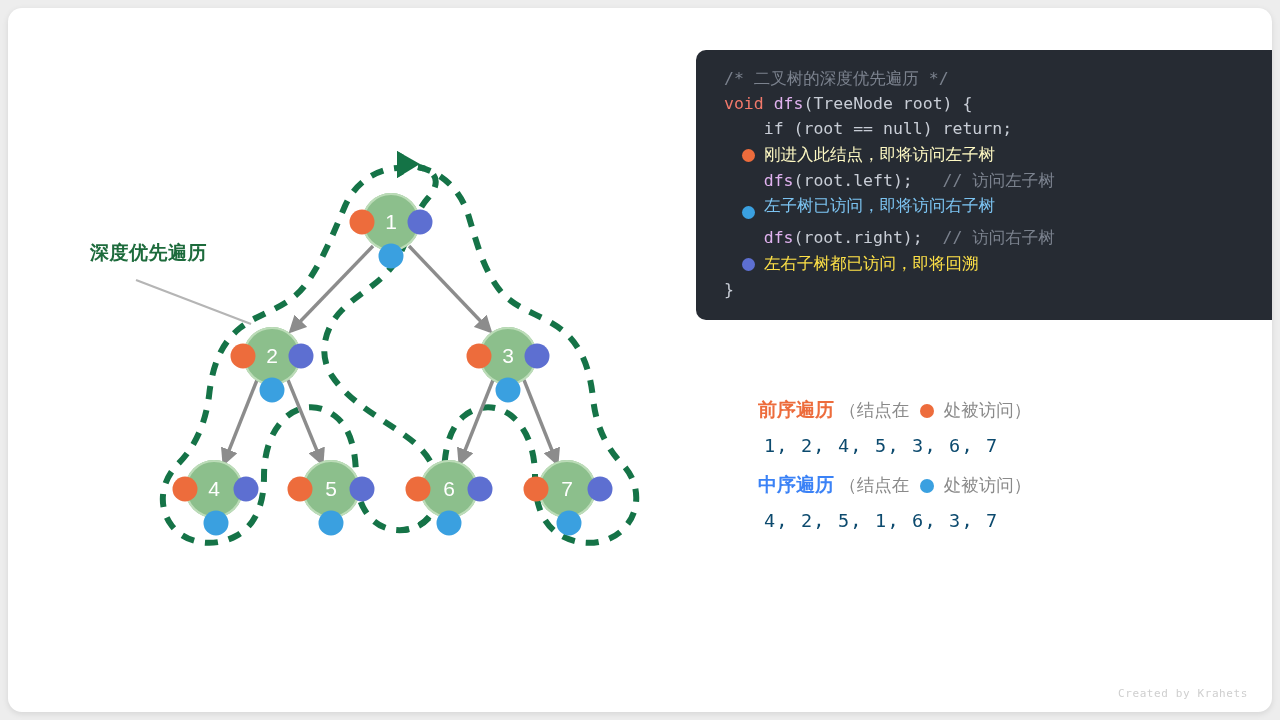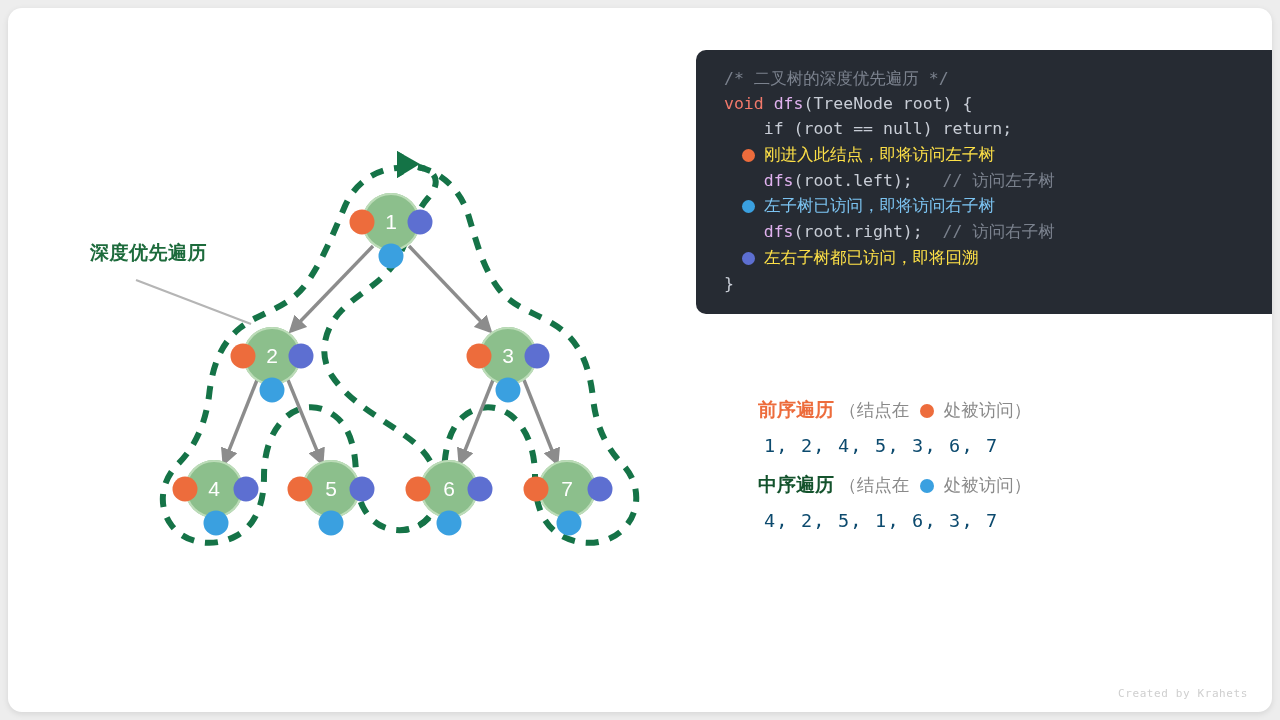--- a/index.html
+++ b/index.html
@@ -60,22 +60,22 @@
   .tok-fn      { color: #e0b2ef; }
   .tok-plain   { color: #c8cdd6; }
   .note { display: inline-flex; align-items: center; }
   .note .bullet {
     display: inline-block;
     width: 13px; height: 13px;
     border-radius: 50%;
     margin: 0 9px 0 18px;
     position: relative; top: 1px;
   }
-  .note-orange { color: #fde047; }
-  .note-blue   { color: #7cc4f2; }
+  .note-orange { color: #fef9c3; }
+  .note-blue   { color: #7cc4f2; align-items: flex-end; }
   .note-purple { color: #fde047; }
 
   
   #lists { position: absolute; left: 750px; top: 385px; width: 430px; }
   .trav-group { margin-bottom: 4px; }
   .trav-head {
     font-size: 19px; font-weight: bold;
     line-height: 33px;
     white-space: nowrap;
   }
@@ -277,21 +277,21 @@
         <span style="color:#ed6c3c">前序遍历</span>
         <span class="paren">（结点在</span>
         <span class="dot" style="background:#ed6c3c"></span>
         <span class="paren">处被访问）</span>
       </div>
       <div class="trav-seq">1, 2, 4, 5, 3, 6, 7</div>
     </div>
 
     <div class="trav-group">
       <div class="trav-head">
-        <span style="color:#14532d">中序遍历</span>
+        <span style="color:#3b82f6">中序遍历</span>
         <span class="paren">（结点在</span>
         <span class="dot" style="background:#3aa0e0"></span>
         <span class="paren">处被访问）</span>
       </div>
       <div class="trav-seq">4, 2, 5, 1, 6, 3, 7</div>
     </div>
 
 
   </div>
 

